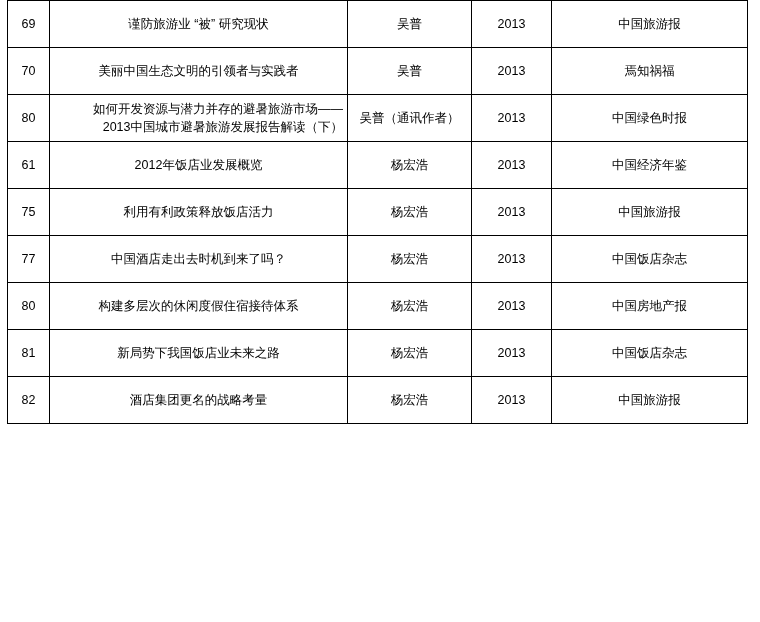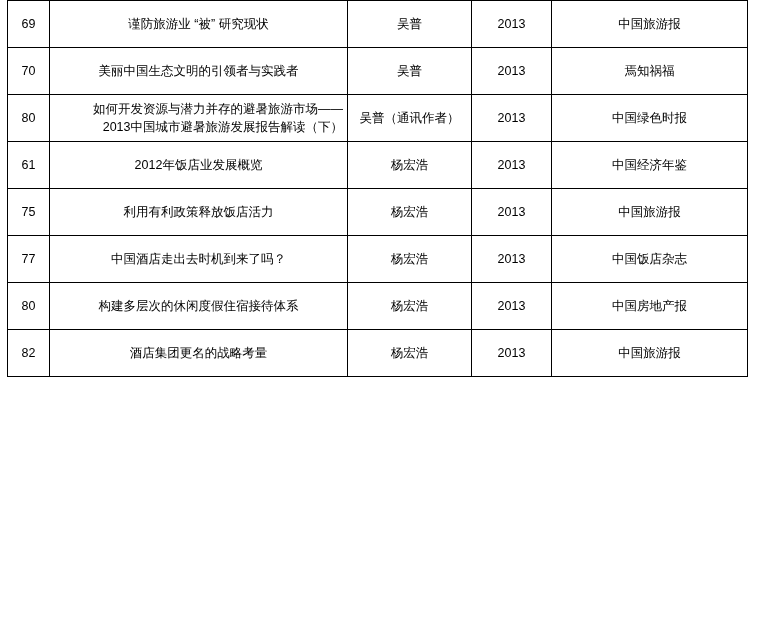--- a/index.html
+++ b/index.html
@@ -98,20 +98,27 @@
       <td>中国饭店杂志</td>
     </tr>
     <tr class="row-tall">
       <td>80</td>
       <td class="cell-title">构建多层次的休闲度假住宿接待体系</td>
       <td>杨宏浩</td>
       <td>2013</td>
       <td>中国房地产报</td>
     </tr>
     <tr class="row-tall">
+      <td>81</td>
+      <td class="cell-title">新局势下我国饭店业未来之路</td>
+      <td>杨宏浩</td>
+      <td>2013</td>
+      <td>中国饭店杂志</td>
+    </tr>
+    <tr class="row-tall">
       <td>82</td>
       <td class="cell-title">酒店集团更名的战略考量</td>
       <td>杨宏浩</td>
       <td>2013</td>
       <td>中国旅游报</td>
     </tr>
   </tbody>
 </table>
 
 </body></html>

